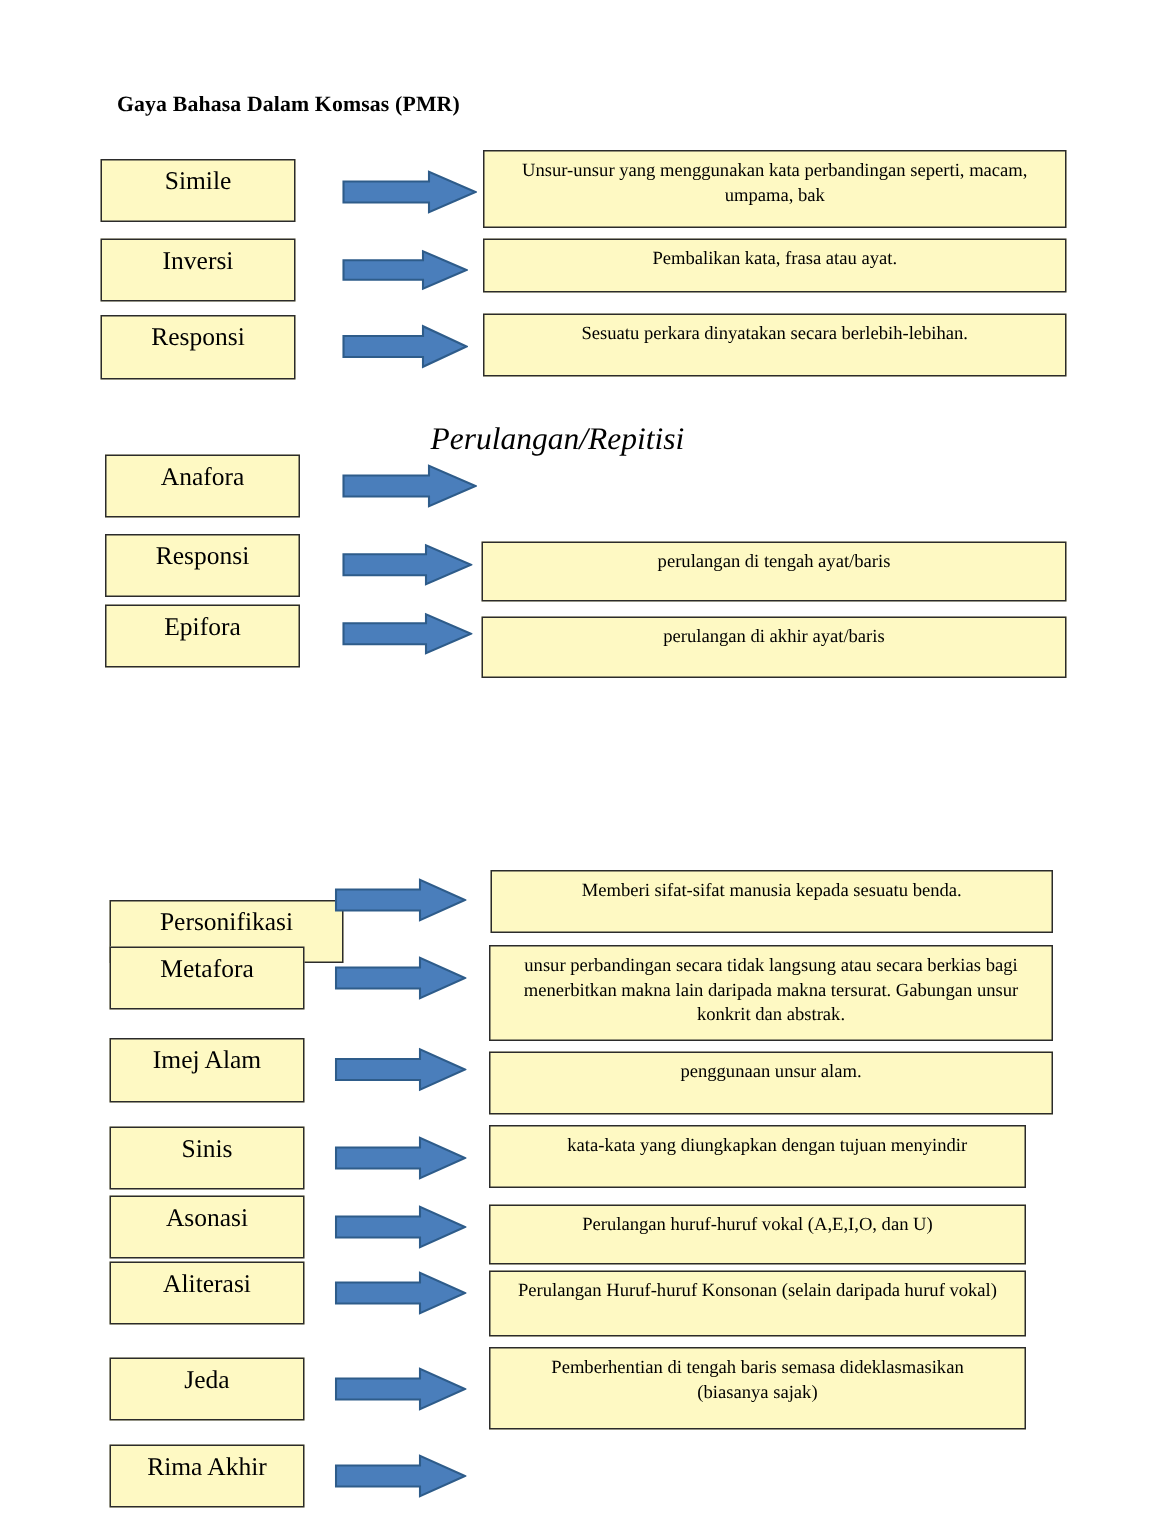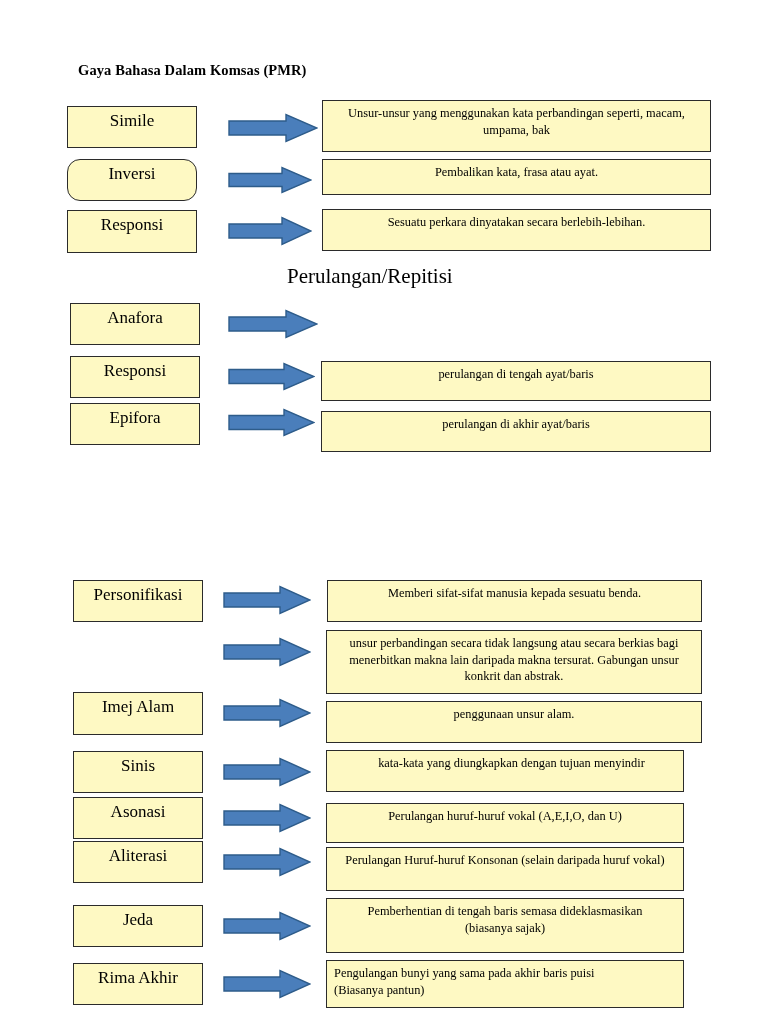--- a/index.html
+++ b/index.html
@@ -102,21 +102,21 @@
   </div>
   <span class="arrow" style="left:228px; top:113px; width:90px; height:30px;">
     <svg viewBox="0 0 90 30" preserveAspectRatio="none">
       <polygon points="1,8 58,8 58,1.5 89,15 58,28.5 58,22 1,22" fill="#4A7EBB" stroke="#2E5C8A" stroke-width="1.4"></polygon>
     </svg>
   </span>
   <div class="box desc-box" style="left:322px; top:100px; width:389px; height:52px;">
     <span class="desc-text">Unsur-unsur yang menggunakan kata perbandingan seperti, macam, umpama, bak</span>
   </div>
 
-  <div class="box term-box" style="left:67px; top:159px; width:130px; height:42px;border-radius:13px;">
+  <div class="box term-box" style="left:67px; top:159px; width:130px; height:42px;">
     <span class="term-label">Inversi</span>
   </div>
   <span class="arrow" style="left:228px; top:166px; width:84px; height:28px;">
     <svg viewBox="0 0 84 28" preserveAspectRatio="none">
       <polygon points="1,7.5 54,7.5 54,1.5 83,14 54,26.5 54,20.5 1,20.5" fill="#4A7EBB" stroke="#2E5C8A" stroke-width="1.4"></polygon>
     </svg>
   </span>
   <div class="box desc-box" style="left:322px; top:159px; width:389px; height:36px;">
     <span class="desc-text">Pembalikan kata, frasa atau ayat.</span>
   </div>
@@ -126,21 +126,21 @@
   </div>
   <span class="arrow" style="left:228px; top:216px; width:84px; height:30px;">
     <svg viewBox="0 0 84 30" preserveAspectRatio="none">
       <polygon points="1,8 54,8 54,1.5 83,15 54,28.5 54,22 1,22" fill="#4A7EBB" stroke="#2E5C8A" stroke-width="1.4"></polygon>
     </svg>
   </span>
   <div class="box desc-box" style="left:322px; top:209px; width:389px; height:42px;">
     <span class="desc-text">Sesuatu perkara dinyatakan secara berlebih-lebihan.</span>
   </div>
 
-  <div class="section-heading" style="left:287px; top:264px;">Perulangan/Repitisi</div>
+  <div class="section-heading" style="left:287px; top:280px;font-style:italic;">Perulangan/Repitisi</div>
 
   <div class="box term-box" style="left:70px; top:303px; width:130px; height:42px;">
     <span class="term-label">Anafora</span>
   </div>
   <span class="arrow" style="left:228px; top:309px; width:90px; height:30px;">
     <svg viewBox="0 0 90 30" preserveAspectRatio="none">
       <polygon points="1,8 58,8 58,1.5 89,15 58,28.5 58,22 1,22" fill="#4A7EBB" stroke="#2E5C8A" stroke-width="1.4"></polygon>
     </svg>
   </span>
 
@@ -161,32 +161,35 @@
   </div>
   <span class="arrow" style="left:228px; top:408px; width:87px; height:29px;">
     <svg viewBox="0 0 87 29" preserveAspectRatio="none">
       <polygon points="1,7.5 56,7.5 56,1.5 86,14.5 56,27.5 56,21.5 1,21.5" fill="#4A7EBB" stroke="#2E5C8A" stroke-width="1.4"></polygon>
     </svg>
   </span>
   <div class="box desc-box" style="left:321px; top:411px; width:390px; height:41px;">
     <span class="desc-text">perulangan di akhir ayat/baris</span>
   </div>
 
-  <div class="box term-box" style="left:73px; top:580px; width:130px; height:42px;">
+  <div class="box term-box" style="left:73px; top:600px; width:156px; height:42px;">
     <span class="term-label">Personifikasi</span>
   </div>
   <span class="arrow" style="left:223px; top:585px; width:88px; height:30px;">
     <svg viewBox="0 0 88 30" preserveAspectRatio="none">
       <polygon points="1,8 57,8 57,1.5 87,15 57,28.5 57,22 1,22" fill="#4A7EBB" stroke="#2E5C8A" stroke-width="1.4"></polygon>
     </svg>
   </span>
   <div class="box desc-box" style="left:327px; top:580px; width:375px; height:42px;">
     <span class="desc-text">Memberi sifat-sifat manusia kepada sesuatu benda.</span>
   </div>
 
+  <div class="box term-box" style="left:73px; top:631px; width:130px; height:42px;">
+    <span class="term-label">Metafora</span>
+  </div>
   <span class="arrow" style="left:223px; top:637px; width:88px; height:30px;">
     <svg viewBox="0 0 88 30" preserveAspectRatio="none">
       <polygon points="1,8 57,8 57,1.5 87,15 57,28.5 57,22 1,22" fill="#4A7EBB" stroke="#2E5C8A" stroke-width="1.4"></polygon>
     </svg>
   </span>
   <div class="box desc-box" style="left:326px; top:630px; width:376px; height:64px;">
     <span class="desc-text">unsur perbandingan secara tidak langsung atau secara berkias bagi menerbitkan makna lain daripada makna tersurat. Gabungan unsur konkrit dan abstrak.</span>
   </div>
 
   <div class="box term-box" style="left:73px; top:692px; width:130px; height:43px;">
@@ -251,18 +254,14 @@
   </div>
 
   <div class="box term-box" style="left:73px; top:963px; width:130px; height:42px;">
     <span class="term-label">Rima Akhir</span>
   </div>
   <span class="arrow" style="left:223px; top:969px; width:88px; height:30px;">
     <svg viewBox="0 0 88 30" preserveAspectRatio="none">
       <polygon points="1,8 57,8 57,1.5 87,15 57,28.5 57,22 1,22" fill="#4A7EBB" stroke="#2E5C8A" stroke-width="1.4"></polygon>
     </svg>
   </span>
-  <div class="box desc-box align-left" style="left:326px; top:960px; width:358px; height:48px;">
-    <span class="desc-text">Pengulangan bunyi yang sama pada akhir baris puisi
-(Biasanya pantun)</span>
-  </div>
 
 </div>
 
 </body></html>

